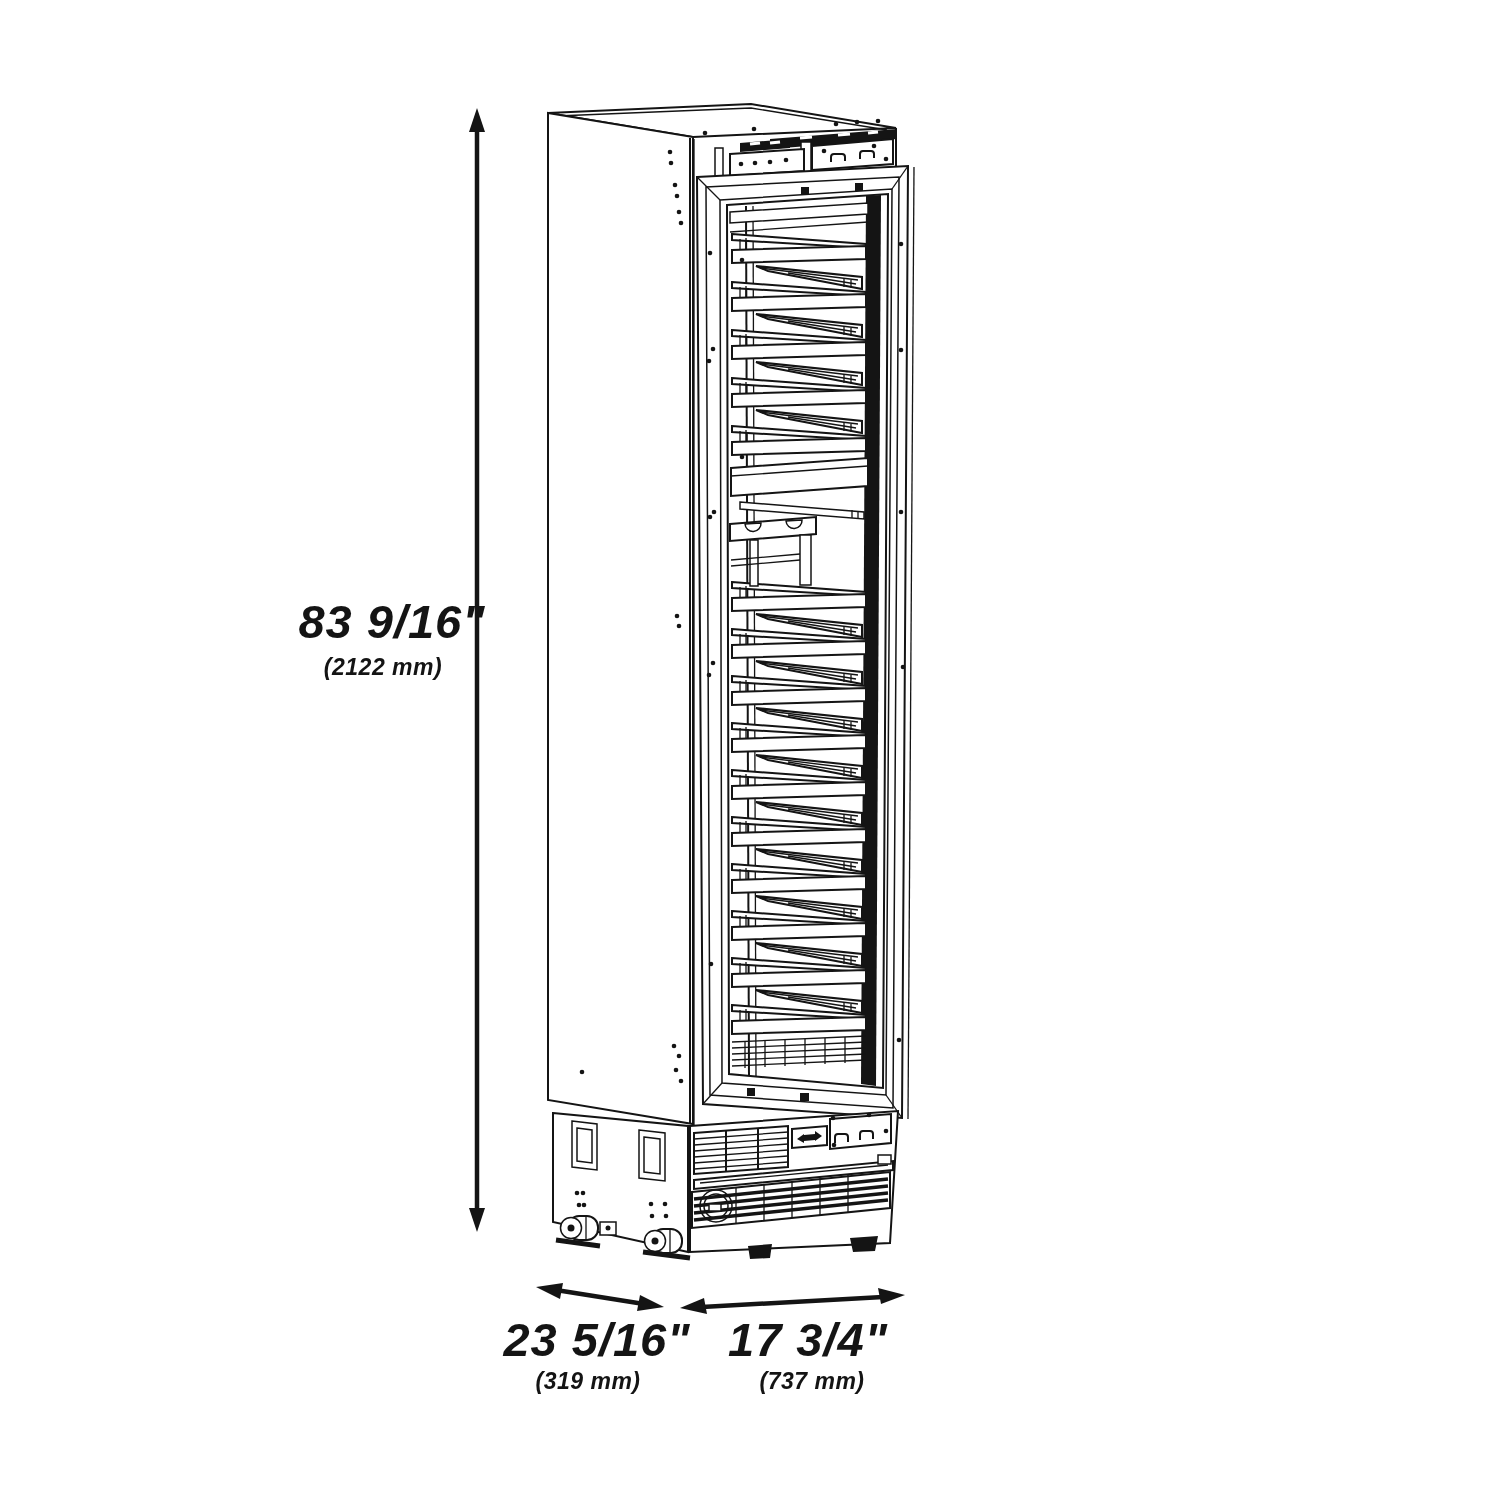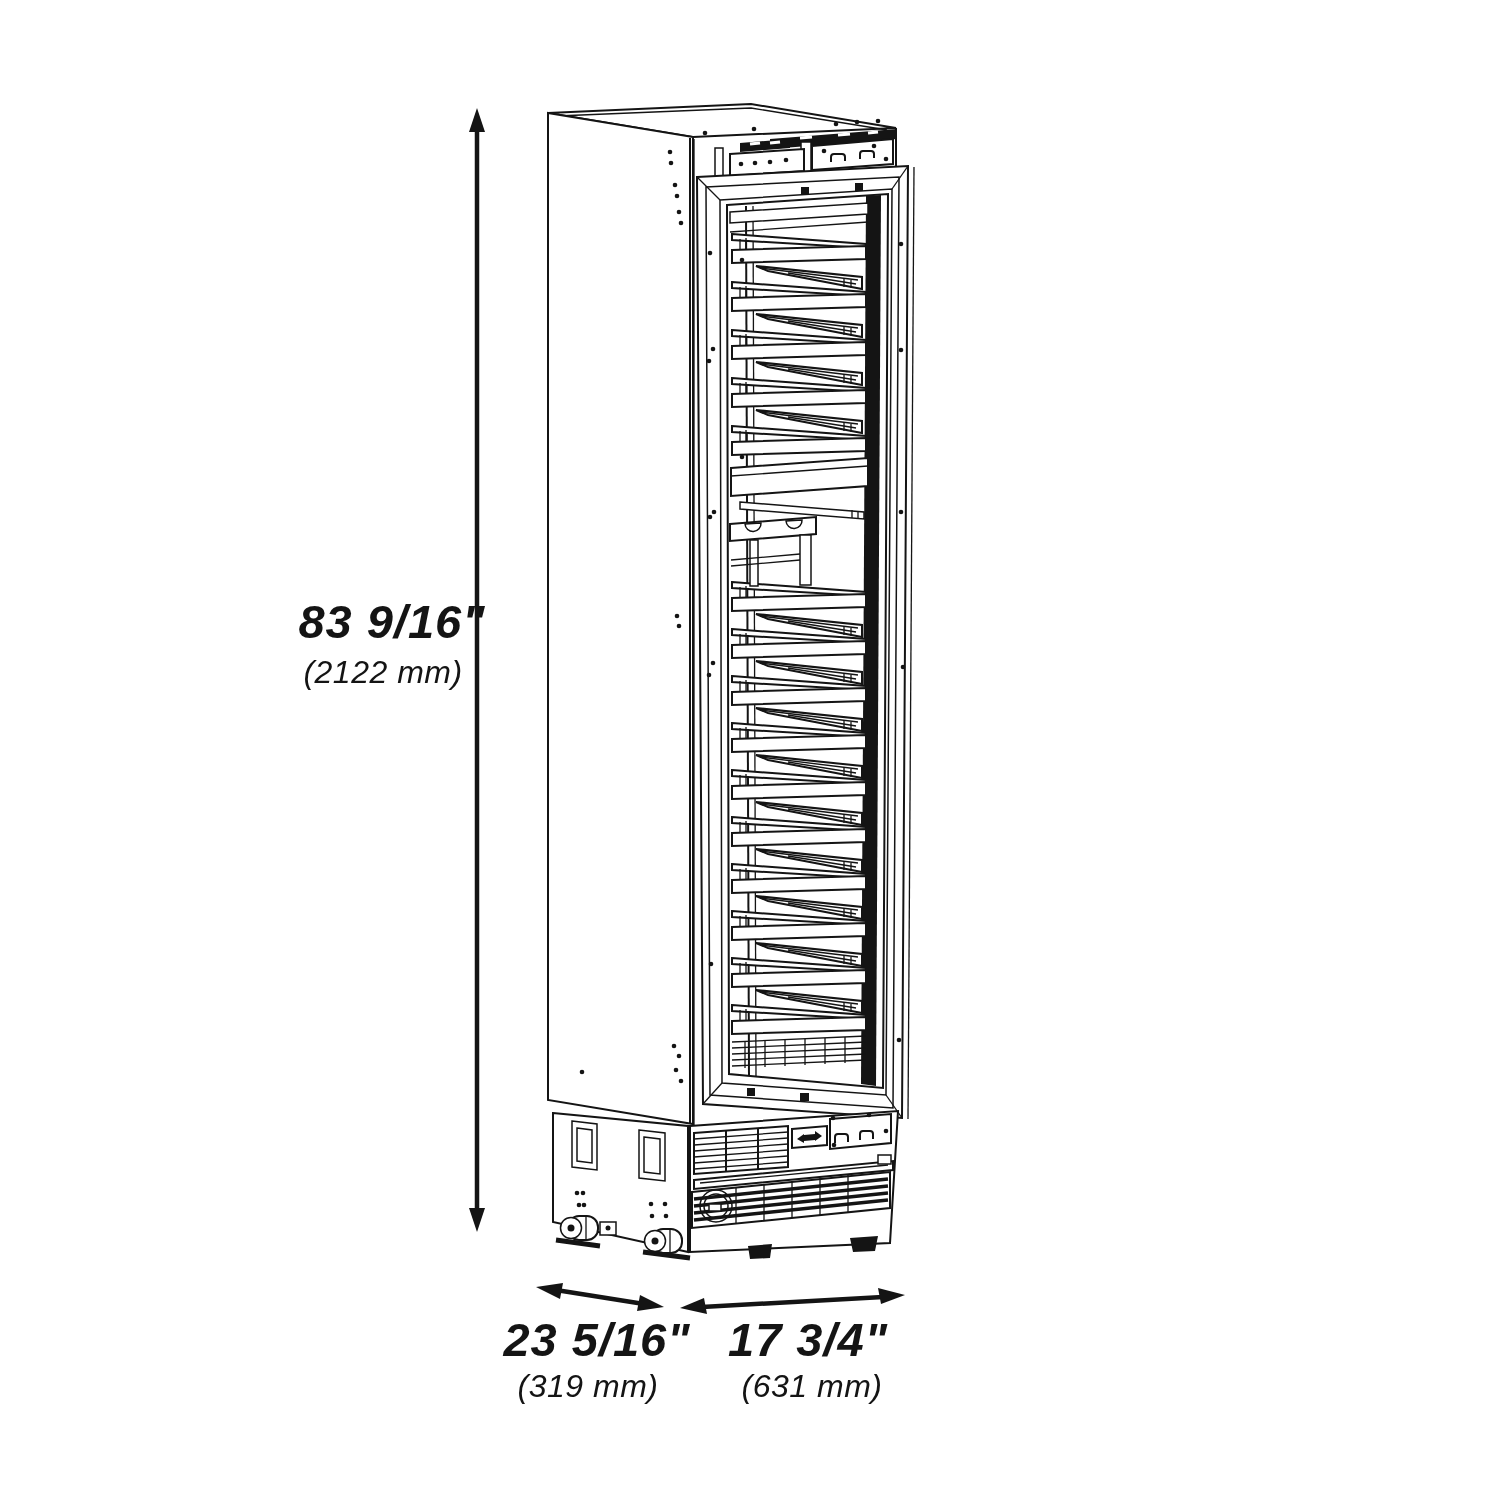--- a/index.html
+++ b/index.html
@@ -13,21 +13,21 @@
   .k   {fill:#141414;stroke:none;}
   .l   {fill:none;stroke:#141414;stroke-width:2;}
   .l1  {fill:none;stroke:#141414;stroke-width:1.3;}
   .l3  {fill:none;stroke:#141414;stroke-width:3.5;}
   .arr {stroke:#141414;stroke-width:4.5;fill:none;}
   .dot {fill:#141414;}
   
   .dim{position:absolute;transform:translateX(-50%);white-space:nowrap;
        font-style:italic;text-align:center;line-height:1;}
   .dim-in{font-size:47px;font-weight:700;letter-spacing:1px;}
-  .dim-mm{font-size:32px;font-weight:400;letter-spacing:0.5px;}
+  .dim-mm{font-size:23px;font-weight:700;letter-spacing:0.5px;}
 </style>
 </head>
 <body>
 
 <div class="stage">
 
 <svg viewBox="0 0 1500 1500" aria-hidden="true">
   <defs>
     <clipPath id="glassClip">
       <polygon points="727,205 888,194 883,1088 729,1074"></polygon>
@@ -405,15 +405,15 @@
     <polygon class="k" points="680,1308 707,1314 704,1298"></polygon>
     <polygon class="k" points="905,1295 881,1304 878,1288"></polygon>
   </g>
 </svg>
 
 <div class="dim dim-in" style="left:392px;top:598px">83 9/16"</div>
 <div class="dim dim-mm" style="left:383px;top:656px">(2122 mm)</div>
 <div class="dim dim-in" style="left:597px;top:1316px">23 5/16"</div>
 <div class="dim dim-mm" style="left:588px;top:1370px">(319 mm)</div>
 <div class="dim dim-in" style="left:808px;top:1316px">17 3/4"</div>
-<div class="dim dim-mm" style="left:812px;top:1370px">(631 mm)</div>
+<div class="dim dim-mm" style="left:812px;top:1370px">(737 mm)</div>
 
 </div>
 
 </body></html>

